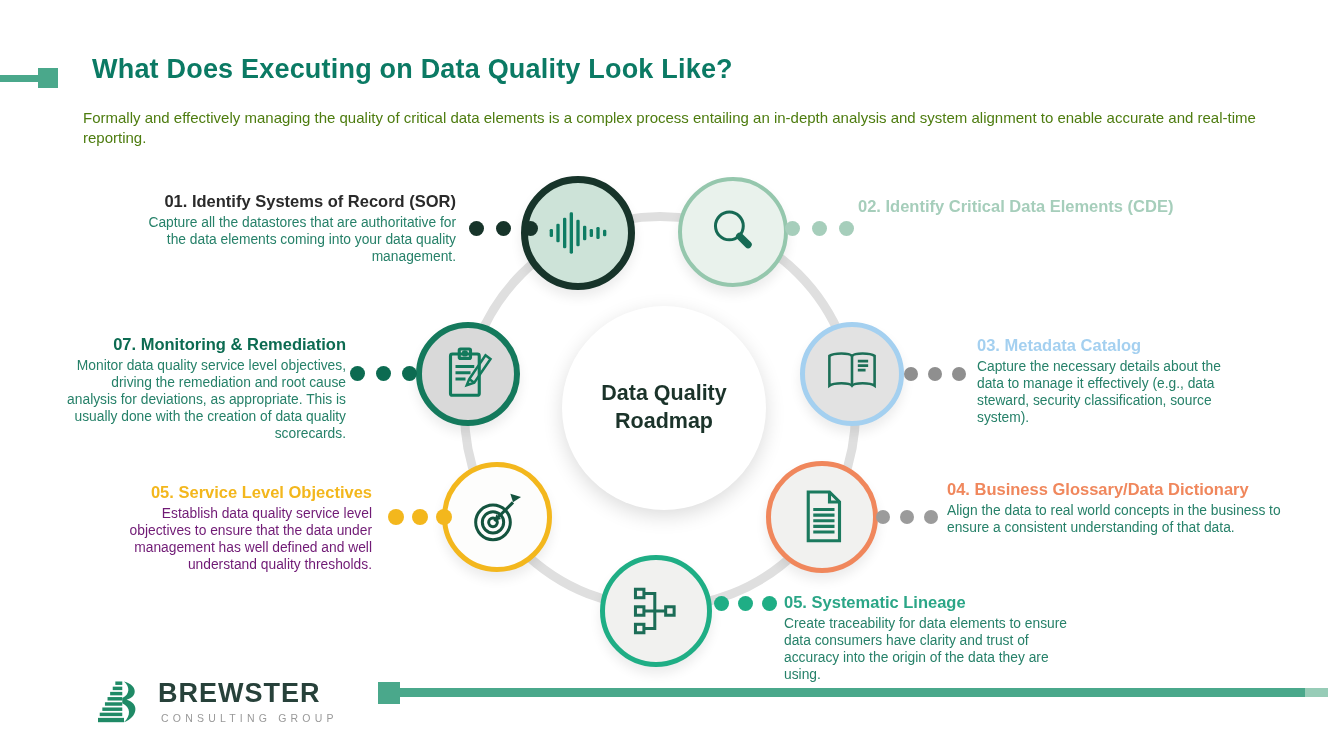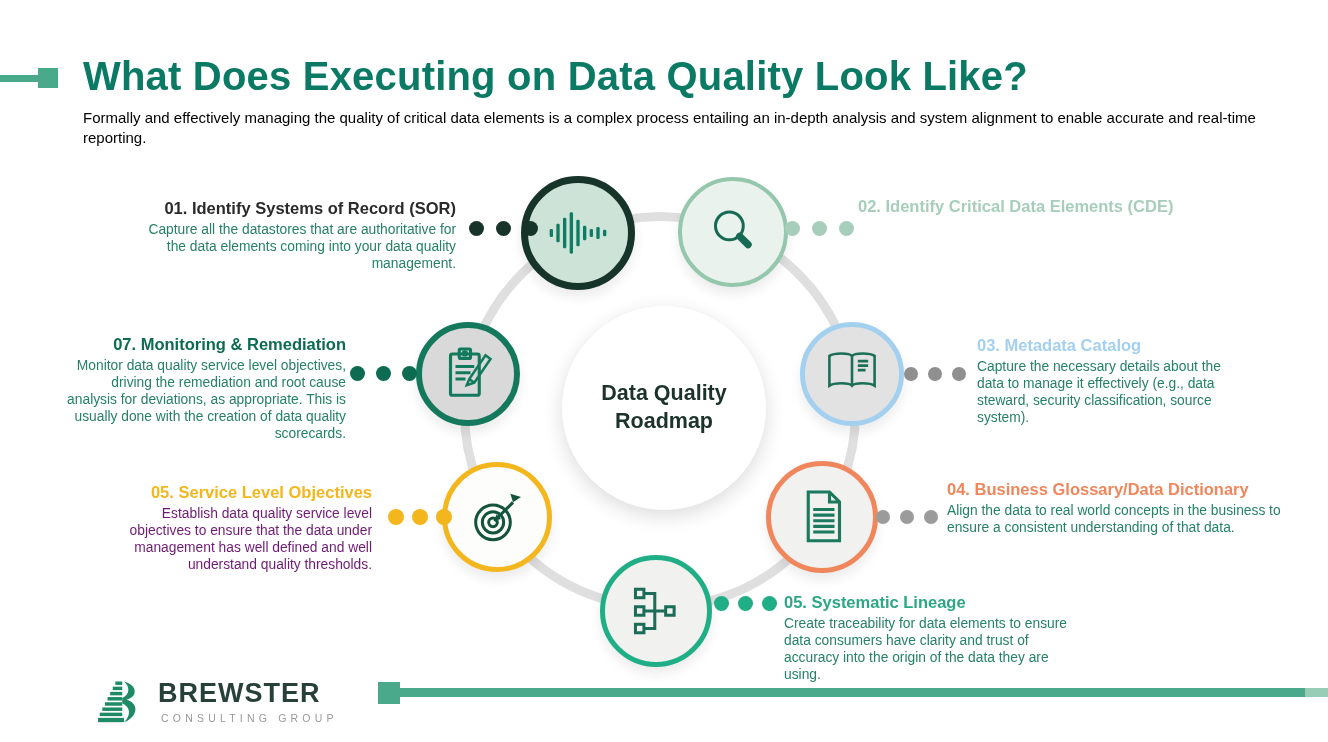--- a/index.html
+++ b/index.html
@@ -5,22 +5,22 @@
   html,body { margin:0; padding:0; }
   body {
     width:1328px; height:742px; background:#ffffff; position:relative;
     font-family:"Liberation Sans", sans-serif; overflow:hidden;
   }
   .abs { position:absolute; }
 
   
   .top-line   { left:0; top:75px; width:42px; height:7px; }
   .top-square { left:38px; top:68px; width:20px; height:20px; }
-  .title      { left:83px; top:54px; font-size:40px; font-weight:bold; letter-spacing:0.2px; }
-  .subtitle   { left:83px; top:108px; width:1175px; font-size:15px; color:#000000; line-height:1.35; }
+  .title      { left:92px; top:54px; font-size:27px; font-weight:bold; letter-spacing:0.2px; }
+  .subtitle   { left:83px; top:108px; width:1175px; font-size:15px; color:#4d7c0f; line-height:1.35; }
 
   
   .ring {
     left:460px; top:212px; width:400px; height:400px; box-sizing:border-box;
     border:9px solid #dfdfdf; border-radius:50%; z-index:1;
   }
   .center-circle {
     left:562px; top:306px; width:204px; height:204px; border-radius:50%;
     background:#ffffff; z-index:5; box-shadow:0 6px 20px rgba(0,0,0,0.14);
     display:flex; align-items:center; justify-content:center; text-align:center;
@@ -202,21 +202,21 @@
     <span class="dot"></span>
     <span class="dot"></span>
 </div>
 <div class="dots d7" style="color: rgb(12, 107, 81);">
   <span class="dot"></span>
     <span class="dot"></span>
     <span class="dot"></span>
 </div>
 
 <div class="step-text t1">
-  <p class="step-heading" style="color: rgb(42, 42, 42); margin-top: 7px;">01. Identify Systems of Record (SOR)</p>
+  <p class="step-heading" style="color: rgb(42, 42, 42);">01. Identify Systems of Record (SOR)</p>
   <p class="step-body" style="color: rgb(38, 129, 105);">Capture all the datastores that are authoritative for the data elements coming into your data quality management.</p>
 </div>
 <div class="step-text t2">
   <p class="step-heading" style="color: rgb(166, 206, 187);">02. Identify Critical Data Elements (CDE)</p>
 </div>
 <div class="step-text t3">
   <p class="step-heading" style="color: rgb(164, 208, 240);">03. Metadata Catalog</p>
   <p class="step-body" style="color: rgb(38, 129, 105);">Capture the necessary details about the data to manage it effectively (e.g., data steward, security classification, source system).</p>
 </div>
 <div class="step-text t4">

